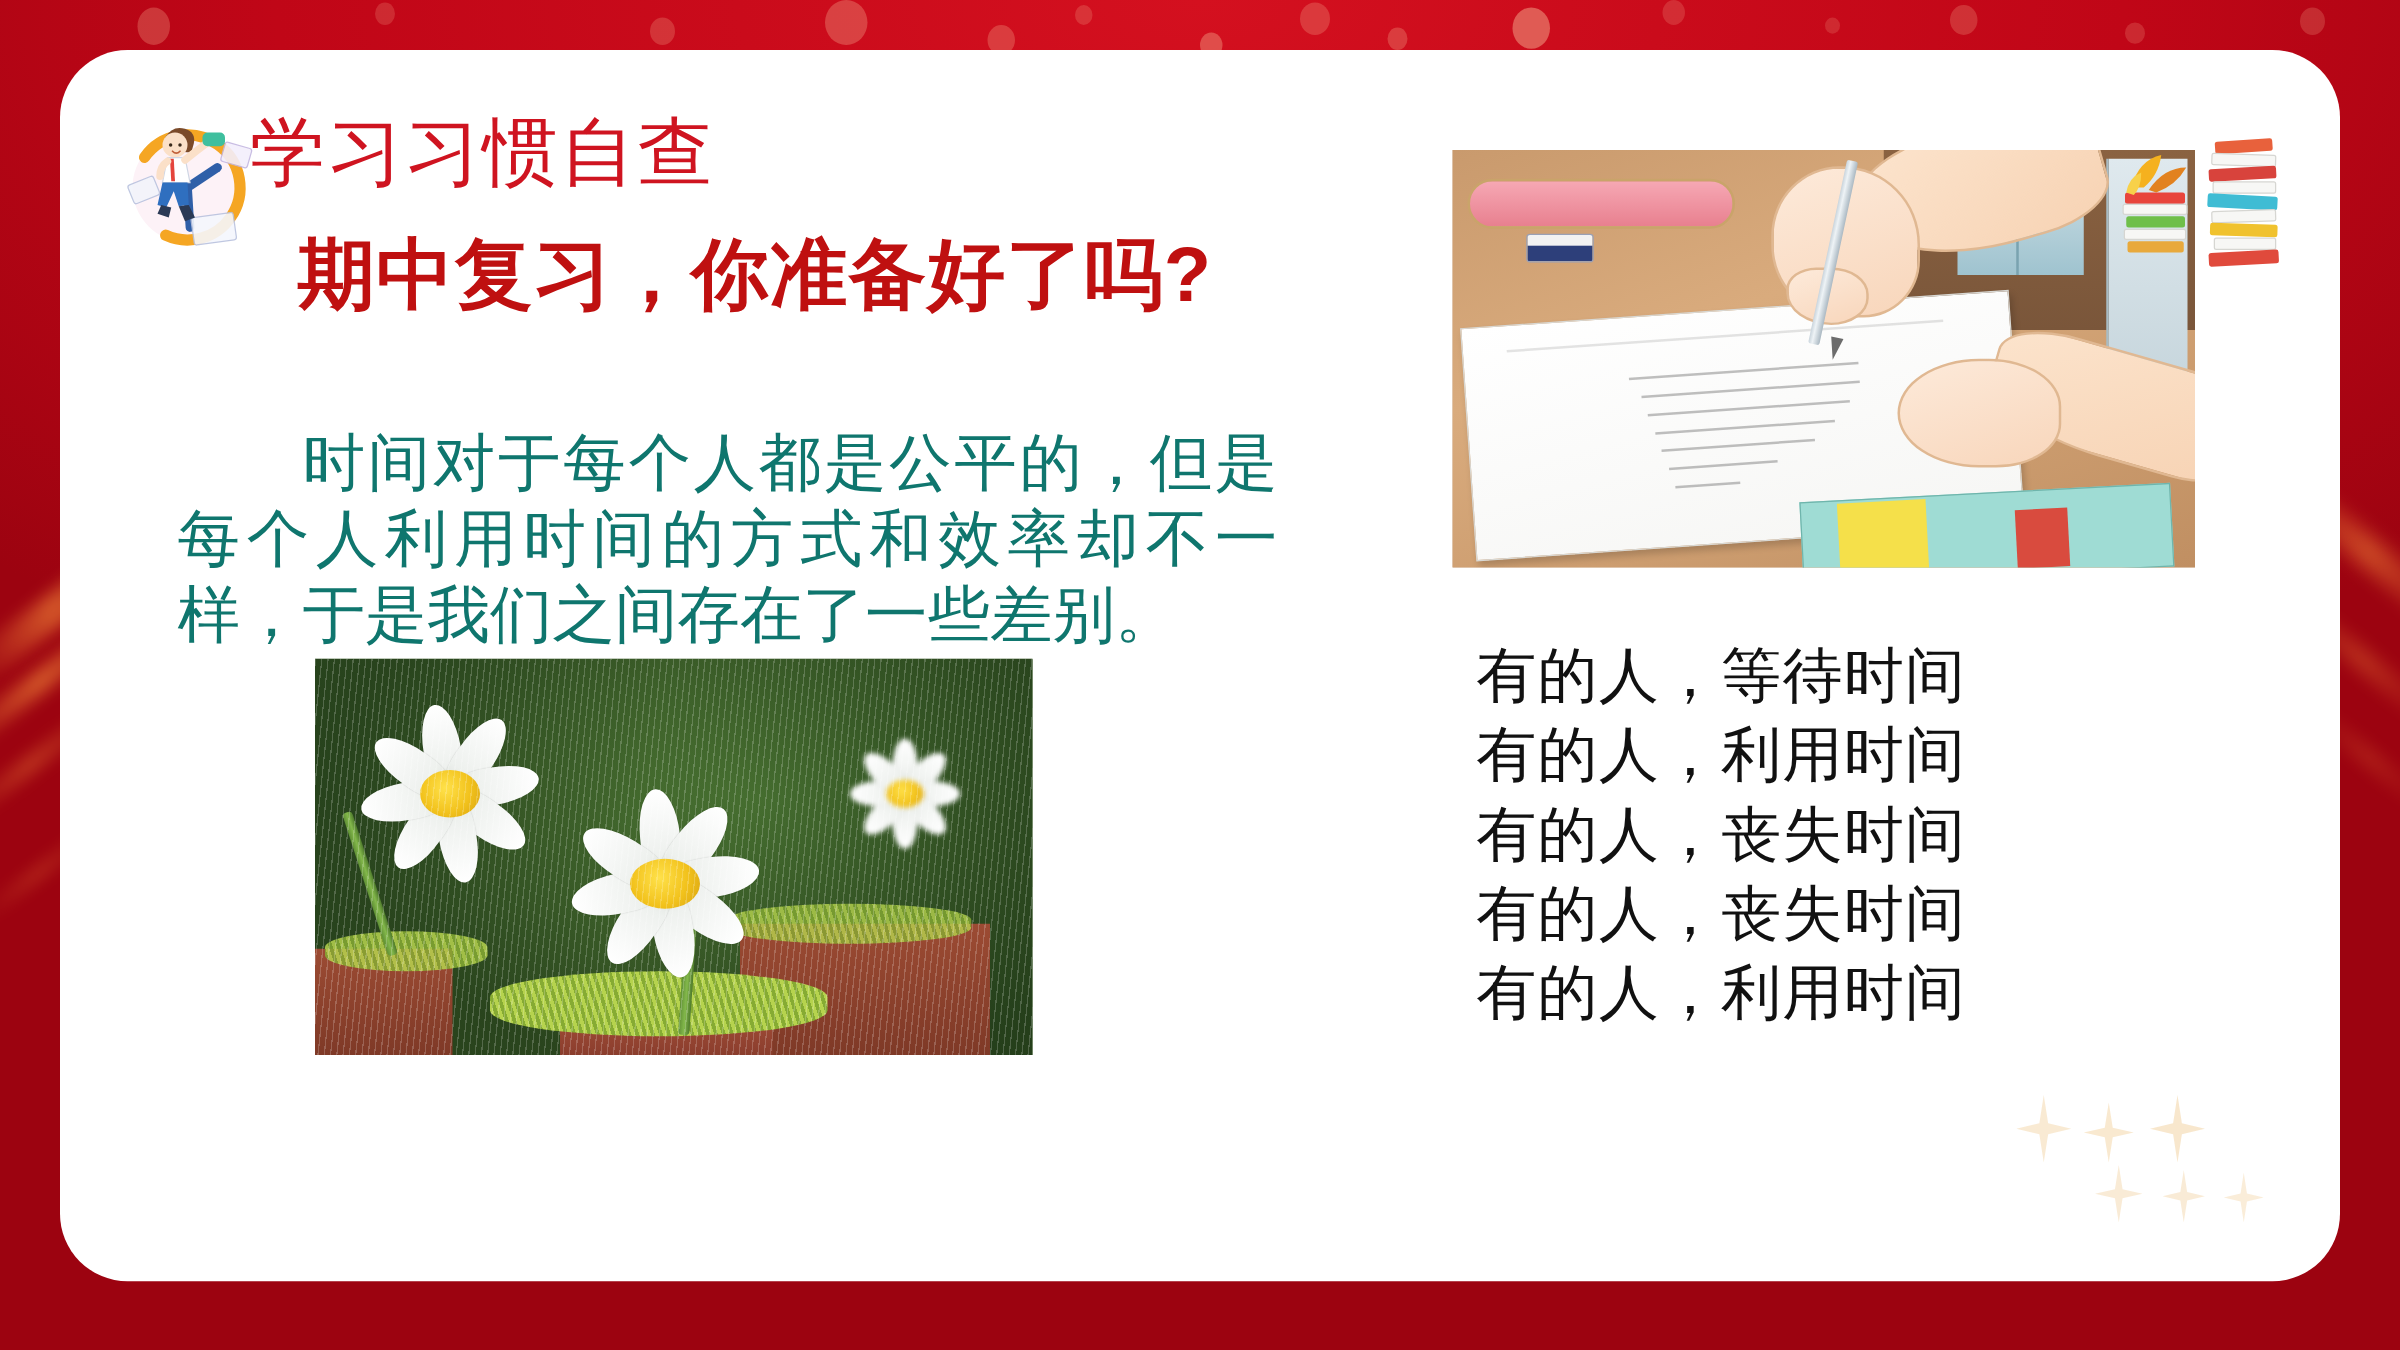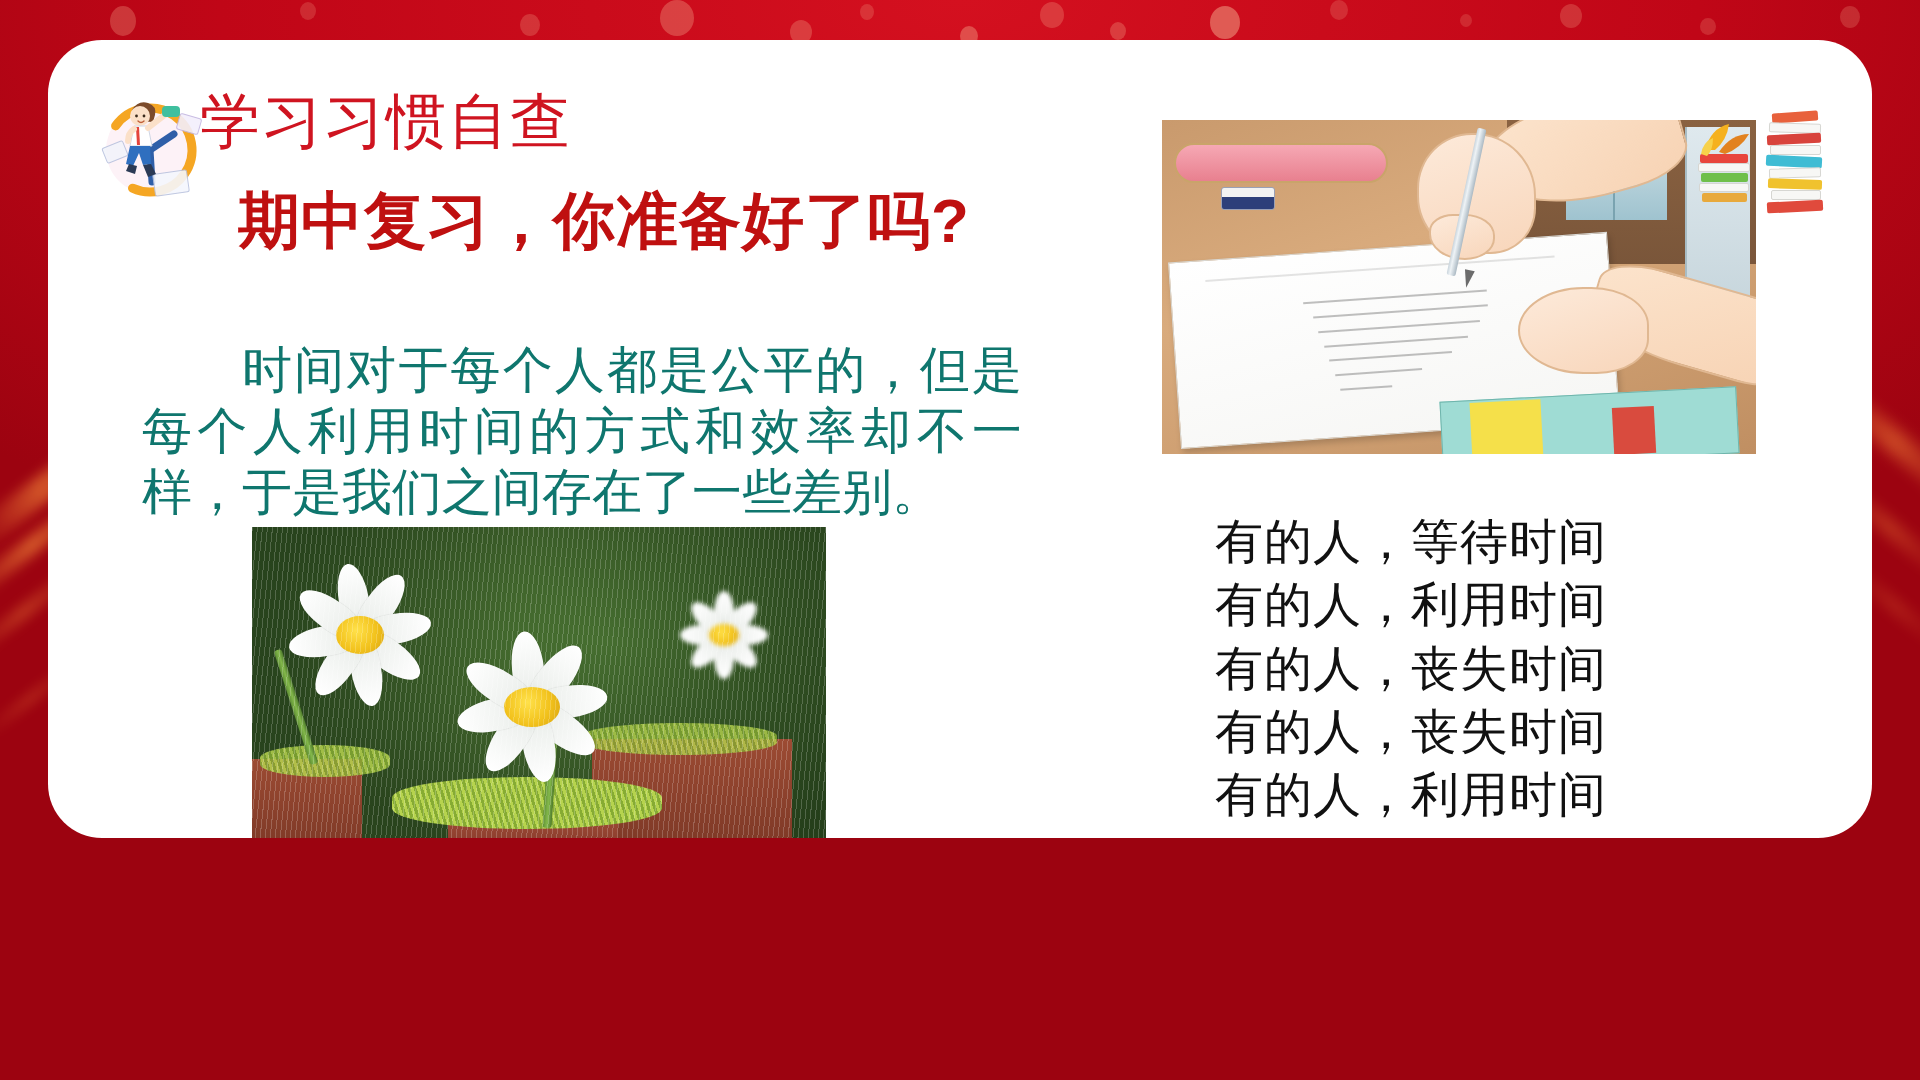--- a/index.html
+++ b/index.html
@@ -23,21 +23,21 @@
     background:linear-gradient(105deg, rgba(255,130,40,0) 0%, rgba(255,150,60,.55) 45%, rgba(255,120,30,0) 100%);
     filter:blur(6px);
   }
   .ribbon-r {
     position:absolute; pointer-events:none;
     background:linear-gradient(75deg, rgba(255,130,40,0) 0%, rgba(255,150,60,.45) 50%, rgba(255,120,30,0) 100%);
     filter:blur(7px);
   }
   
   #card {
-    position:absolute; left:48px; top:40px; width:1824px; height:798px;
+    position:absolute; left:48px; top:40px; width:1824px; height:985px;
     background:#ffffff; border-radius:54px; overflow:hidden;text-decoration:underline;
   }
 
   
   .mascot { position:absolute; left:40px; top:48px; width:124px; height:116px; }
 
   
   .title-row { position:absolute; left:152px; top:52px; }
   .h-title {
     font-size:60px; font-weight:400; color:#cf1420; letter-spacing:2px;
@@ -157,21 +157,21 @@
     position:absolute; width:0; height:0;
     border-left:5px solid transparent; border-right:5px solid transparent;
     border-top:18px solid #6c6c6c; transform:rotate(12deg);
   }
 
   
   .list {
     position:absolute; left:1133px; top:470px;
     font-size:48px; line-height:1.32; color:#111; letter-spacing:1px;
   }
-  .list-line { white-space:nowrap;margin-left:34px; }
+  .list-line { white-space:nowrap; }
 
   
   .bookstack { position:absolute; }
   .bk { position:absolute; border-radius:2px; }
 
   
   .spark {
     position:absolute;
     background:#f7e3c4;
     clip-path:polygon(50% 0%, 58% 42%, 100% 50%, 58% 58%, 50% 100%, 42% 58%, 0% 50%, 42% 42%);

